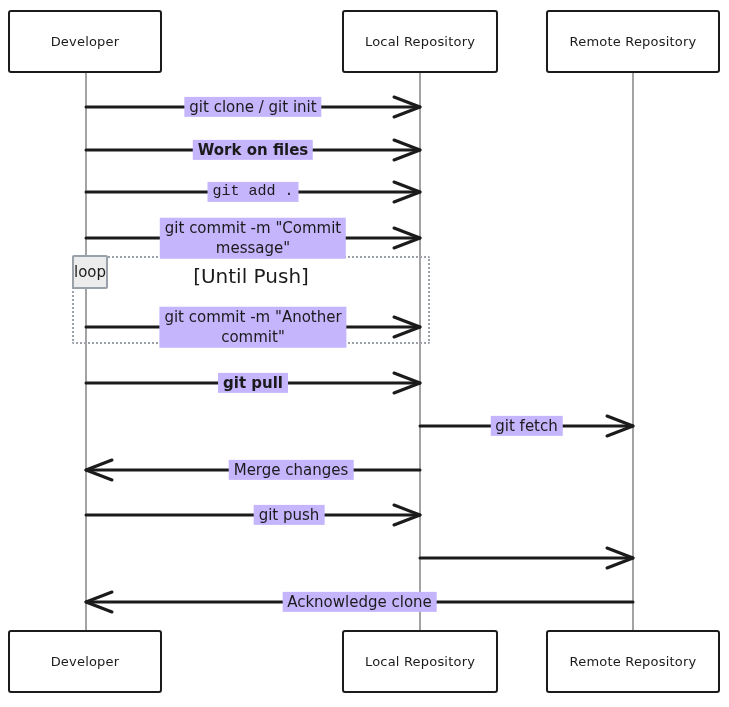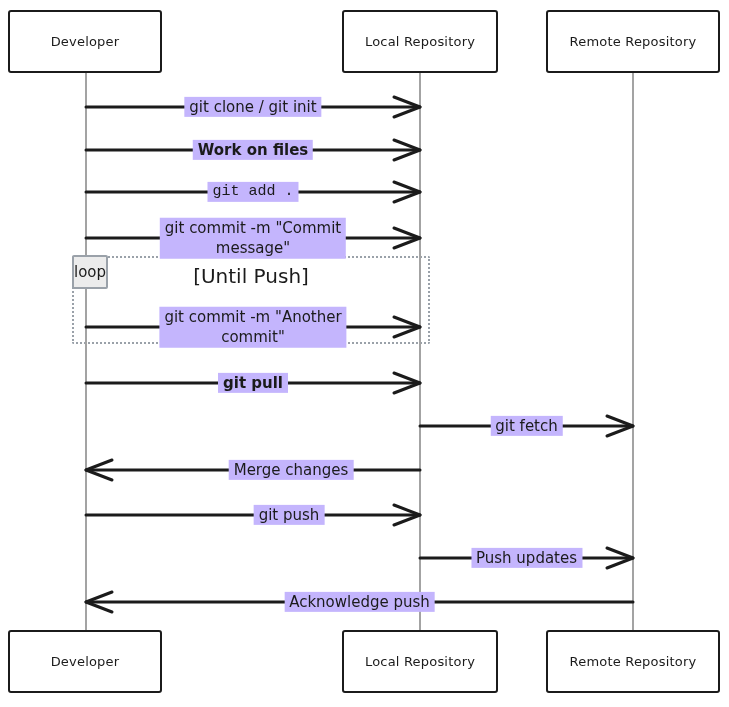--- a/index.html
+++ b/index.html
@@ -134,19 +134,16 @@
     </div>
     <div class="msg-label" style="left: 526.5px; top: 426px;">
       <div>git fetch</div>
     </div>
     <div class="msg-label" style="left: 253px; top: 470px; margin-left: 38px;">
       <div>Merge changes</div>
     </div>
     <div class="msg-label" style="left: 243px; top: 515px; margin-left: 46px;">
       <div>git push</div>
     </div>
-    <div class="msg-label" style="left: 526.5px; top: 558px;">
-      <div>Push updates</div>
-    </div>
     <div class="msg-label" style="left: 359.5px; top: 602px;">
-      <div>Acknowledge push</div>
+      <div>Acknowledge clone</div>
     </div>
   </div>
 
 </body></html>

